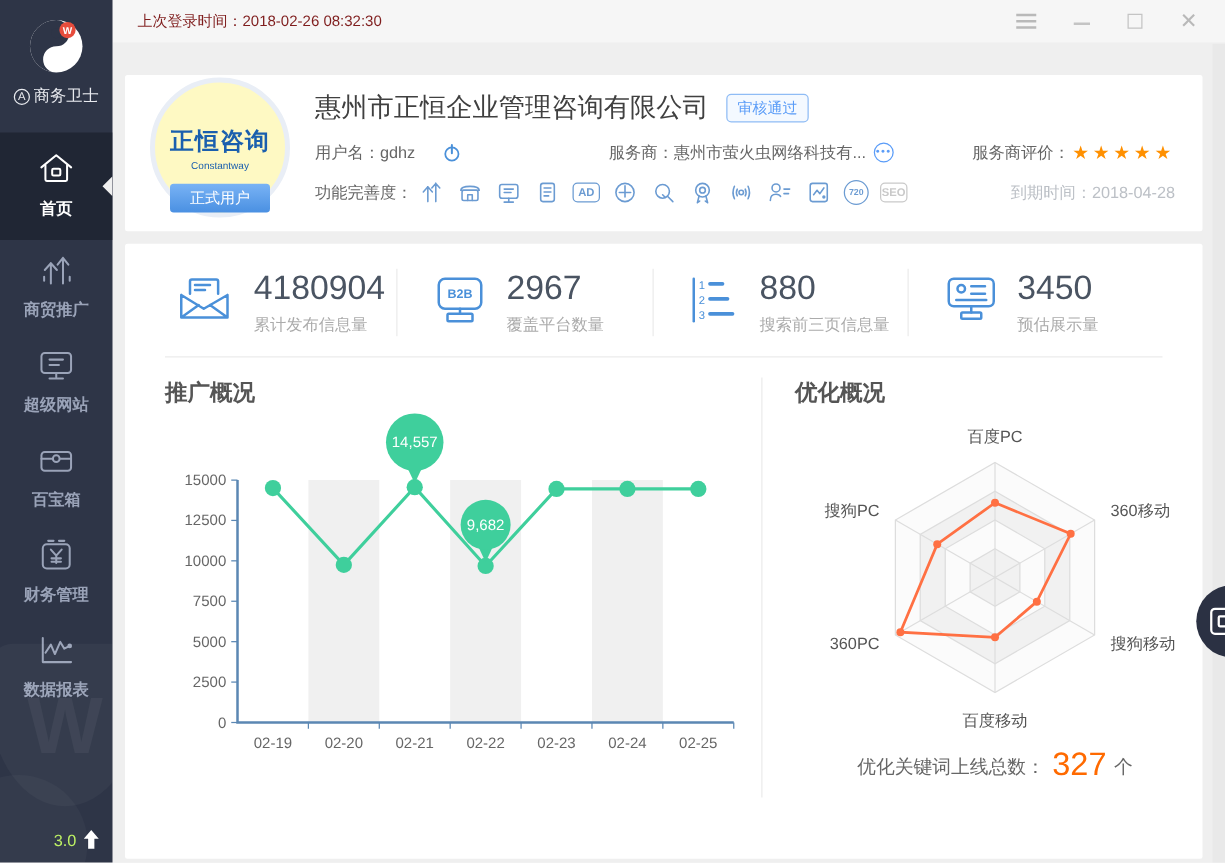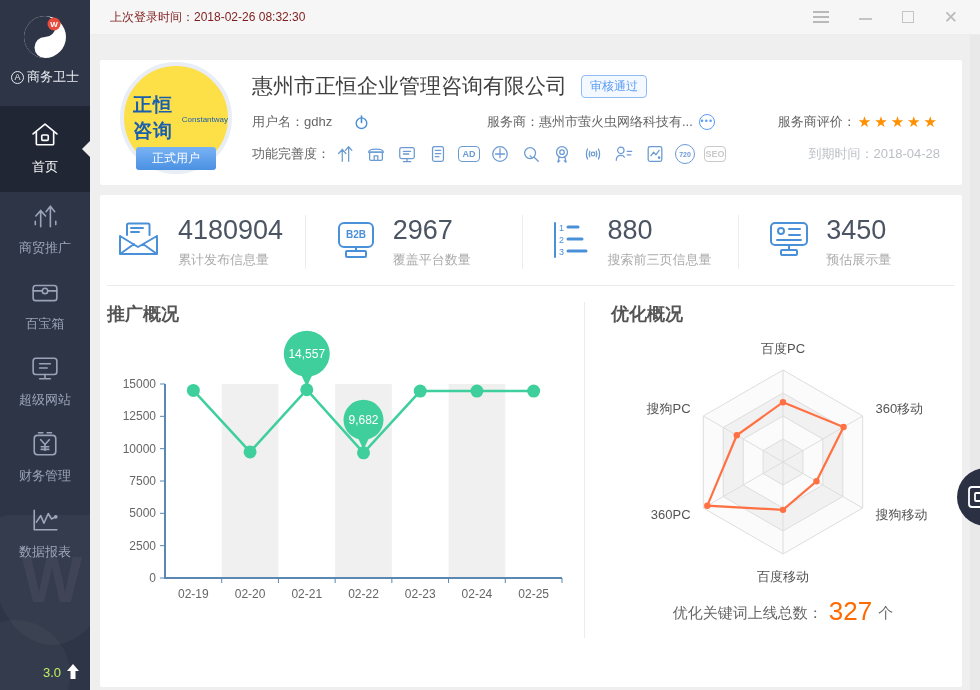--- a/index.html
+++ b/index.html
@@ -7,21 +7,21 @@
     font-family:"Liberation Sans","DejaVu Sans",sans-serif; }
 
   
   .sidebar { position:absolute; left:0; top:0; width:90px; height:690px;
     background:#2e3547; z-index:5; overflow:hidden; }
   .brand { padding:14px 0 12px; text-align:center; }
   .brand .logo-wrap { width:46px; height:46px; margin:0 auto 8px; }
   .brand-name { color:#e8eaef; font-size:13px; display:flex; align-items:center; justify-content:center; gap:3px; }
   .brand-a { display:inline-flex; width:13px; height:13px; border:1px solid #e8eaef; border-radius:50%;
     font-size:9px; align-items:center; justify-content:center; }
-  .nav { margin-top:8px; }
+  .nav { margin-top:8px;font-weight:bold; }
   .nav-item { height:76px; display:flex; flex-direction:column; align-items:center; justify-content:center;
     gap:7px; color:#9aa3b8; font-size:13px; cursor:pointer; position:relative; }
   .nav-item svg { stroke:currentColor; fill:none; stroke-width:1.5; stroke-linecap:round; stroke-linejoin:round; }
   .nav-item.active { background:#202634; color:#ffffff; height:86px; }
   .nav-item.active::after { content:""; position:absolute; right:0; top:50%; margin-top:-8px;
     border:8px solid transparent; border-right-color:#efefef; }
   .watermark { position:absolute; bottom:45px; left:-8px; width:120px; height:130px;
     background:rgba(255,255,255,0.035); border-radius:18px 18px 50% 50%/18px 18px 65% 65%;
     display:flex; align-items:center; justify-content:center;
     color:rgba(255,255,255,0.05); font-size:64px; font-weight:bold; }
@@ -44,22 +44,22 @@
 
   
   .content { position:absolute; left:90px; top:35px; right:0; bottom:0; background:#efefef;
     padding:25px 18px 0 10px; }
   .scroll-track { position:absolute; right:0; top:35px; bottom:0; width:10px; background:#e9e9e9; }
   .card { background:#ffffff; border-radius:2px; }
 
   
   .header-card { height:125px; position:relative; padding:12px 22px 0 152px; }
   .avatar { position:absolute; left:16px; top:2px; width:120px; height:120px; text-align:center; }
-  .avatar-circle { width:112px; height:112px; margin:0 auto; border-radius:50%; background:#fde047;
-    border:4px solid #e9eef6; display:flex; flex-direction:row; align-items:center; justify-content:center; }
+  .avatar-circle { width:112px; height:112px; margin:0 auto; border-radius:50%; background:#fef9c3;
+    border:4px solid #e9eef6; display:flex; flex-direction:column; align-items:center; justify-content:center; }
   .avatar-cn { color:#1a5fae; font-size:19px; font-weight:bold; font-family:"Liberation Serif","DejaVu Serif",serif; letter-spacing:1px; }
   .avatar-en { color:#1a5fae; font-size:8px; margin-top:2px; }
   .ribbon { position:absolute; left:50%; transform:translateX(-50%); bottom:12px;
     background:linear-gradient(#79b3f5,#4a90e2); color:#fff; font-size:12px;
     padding:3px 16px; border-radius:3px; white-space:nowrap; }
   .h-row1 { display:flex; align-items:center; gap:14px; }
   .company { font-size:21px; color:#404040; }
   .audit-badge { font-size:12px; color:#5a9cf8; border:1px solid #8fbcf5; border-radius:4px;
     padding:2px 8px; background:#f4f9ff; }
   .h-row2 { display:flex; align-items:center; margin-top:13px; font-size:13px; color:#666; }
@@ -73,21 +73,21 @@
   .feat-icons { display:flex; align-items:center; gap:9px; margin-left:4px; }
   .fi { width:22px; height:22px; display:flex; align-items:center; justify-content:center; cursor:pointer; }
   .fi svg { stroke:#6b9bd2; fill:none; stroke-width:1.4; stroke-linecap:round; stroke-linejoin:round; }
   .fi-text { border:1px solid #6b9bd2; color:#6b9bd2; border-radius:4px; font-size:9px; font-weight:bold;
     width:22px; height:16px; display:flex; align-items:center; justify-content:center; }
   .fi-round { border-radius:50%; width:20px; height:20px; font-size:7px; }
   .fi-gray { border-color:#c9c9c9; color:#c9c9c9; }
   .expire { margin-left:auto; color:#bcc0c6; }
 
   
-  .main-card { margin-top:10px; height:492px; padding:0 7px; }
+  .main-card { margin-top:10px; height:492px; padding:0 32px; }
   .stats-row { display:flex; align-items:center; padding:20px 0 16px; border-bottom:1px solid #ececec; }
   .stat { flex:1; display:flex; align-items:center; gap:15px; padding-left:28px; }
   .stat:first-child { padding-left:10px; }
   .stat + .stat { border-left:1px solid #ececec; }
   .stat svg { stroke:#4a90d9; fill:none; stroke-width:2; stroke-linecap:round; stroke-linejoin:round; }
   .stat-num { font-size:27px; color:#4a5462; }
   .stat-label { font-size:13px; color:#ababab; margin-top:5px; }
 
   .charts-row { display:flex; padding-top:16px; height:352px; }
   .panel-left { width:478px; padding-right:20px; border-right:1px solid #ececec; }
@@ -145,36 +145,36 @@
           <path d="M9,22 V7 M9,7 L4.5,12 M9,7 L13.5,12"></path>
           <path d="M18,22 V3 M18,3 L14,8 M18,3 L22,8"></path>
           <path d="M4,20 v-3 M23,20 v-3"></path>
         </svg>
       </span>
       <span>商贸推广</span>
     </div>
     <div class="nav-item">
       <span>
         <svg width="28" height="26" viewBox="0 0 26 24">
+          <rect x="2" y="3" width="22" height="15" rx="2.5"></rect>
+          <path d="M8,8 H18 M8,12 H15"></path>
+          <path d="M13,18 V21 M8,22 H18"></path>
+        </svg>
+      </span>
+      <span>超级网站</span>
+    </div>
+    <div class="nav-item">
+      <span>
+        <svg width="28" height="26" viewBox="0 0 26 24">
           <rect x="2" y="6" width="22" height="14" rx="2.5"></rect>
           <path d="M2,11 H10 M16,11 H24"></path>
           <circle cx="13" cy="11" r="2.5"></circle>
         </svg>
       </span>
       <span>百宝箱</span>
-    </div>
-    <div class="nav-item">
-      <span>
-        <svg width="28" height="26" viewBox="0 0 26 24">
-          <rect x="2" y="3" width="22" height="15" rx="2.5"></rect>
-          <path d="M8,8 H18 M8,12 H15"></path>
-          <path d="M13,18 V21 M8,22 H18"></path>
-        </svg>
-      </span>
-      <span>超级网站</span>
     </div>
     <div class="nav-item">
       <span>
         <svg width="28" height="26" viewBox="0 0 26 24">
           <rect x="3" y="4" width="20" height="18" rx="3"></rect>
           <path d="M7,1.5 h4 M15,1.5 h4"></path>
           <path d="M9,8 L13,12.5 L17,8 M13,12.5 V18 M9.5,14.5 h7 M9.5,17 h7"></path>
         </svg>
       </span>
       <span>财务管理</span>

